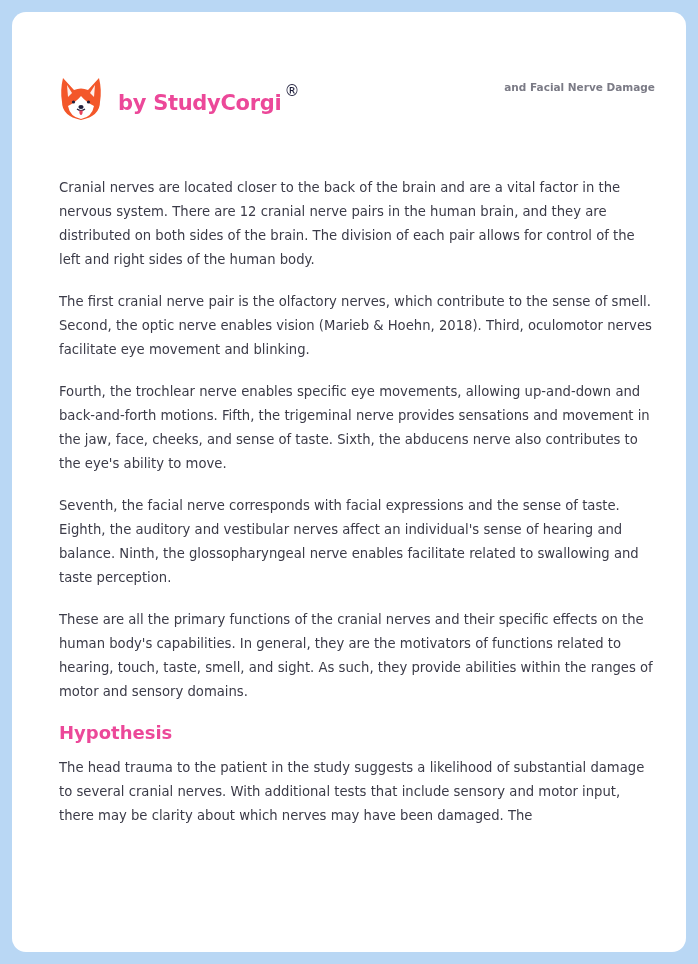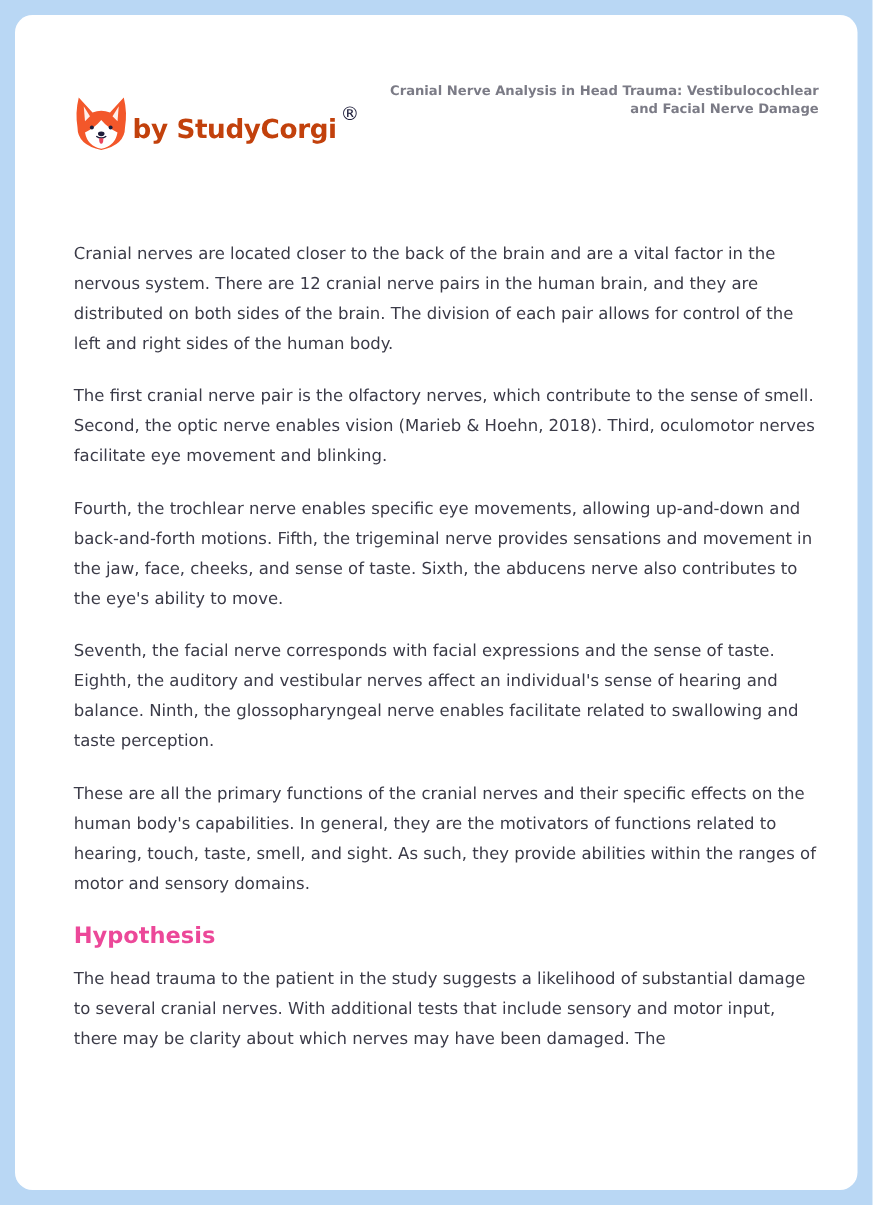--- a/index.html
+++ b/index.html
@@ -37,25 +37,25 @@
       top: 64px;
       display: flex;
       align-items: center;
     }
     .logo-mark {
       width: 42px;
       height: 46px;
       display: block;
     }
     .logo-text {
-      margin-left: 4px;
+      margin-left: 16px;
       font-family: "DejaVu Sans", sans-serif;
       font-weight: bold;
       font-size: 21px;
-      color: #c2410c;
+      color: #ec4899;
       letter-spacing: -0.3px;
       position: relative;
       top: 4px;
     }
     .logo-reg {
       font-family: "DejaVu Sans", sans-serif;
       font-size: 15px;
       color: #1d1d3a;
       position: relative;
       top: -8px;
@@ -83,21 +83,20 @@
       color: #7b7b86;
       margin: 4px 0 0 0;
       text-decoration: none;
       display: block;
     }
     .content {
       position: absolute;
       left: 47px;
       top: 164px;
       width: 600px;
-      margin-top: 16px;
     }
     .content p {
       margin: 0 0 18px 0;
       font-family: "DejaVu Sans", sans-serif;
       font-size: 13.2px;
       line-height: 24px;
       color: #3b3b48;
     }
     .content h2 {
       margin: -2px 0 10px 0;
@@ -132,21 +131,21 @@
         <path d="M17 33 Q21 36 25 33" stroke="#1d1d3a" stroke-width="1.2" fill="none"></path>
 
         <path d="M19.3 34.5 Q19.3 39 21 39 Q22.7 39 22.7 34.5 Z" fill="#e9445d"></path>
       </svg>
       <span class="logo-text">by StudyCorgi</span>
       <span class="logo-reg">®</span>
     </div>
 
     <div class="doc-meta">
       <p class="doc-title">
-        <span>Cranial Nerve Analysis in Head Trauma: Vestibulocochlear</span><br>
+        <br>
         <span>and Facial Nerve Damage</span>
       </p>
       <a class="doc-url">
         <br>
       </a>
     </div>
   </div>
 
   <div class="content">
     <p>Cranial nerves are located closer to the back of the brain and are a vital factor in the nervous system. There are 12 cranial nerve pairs in the human brain, and they are distributed on both sides of the brain. The division of each pair allows for control of the left and right sides of the human body.</p>

